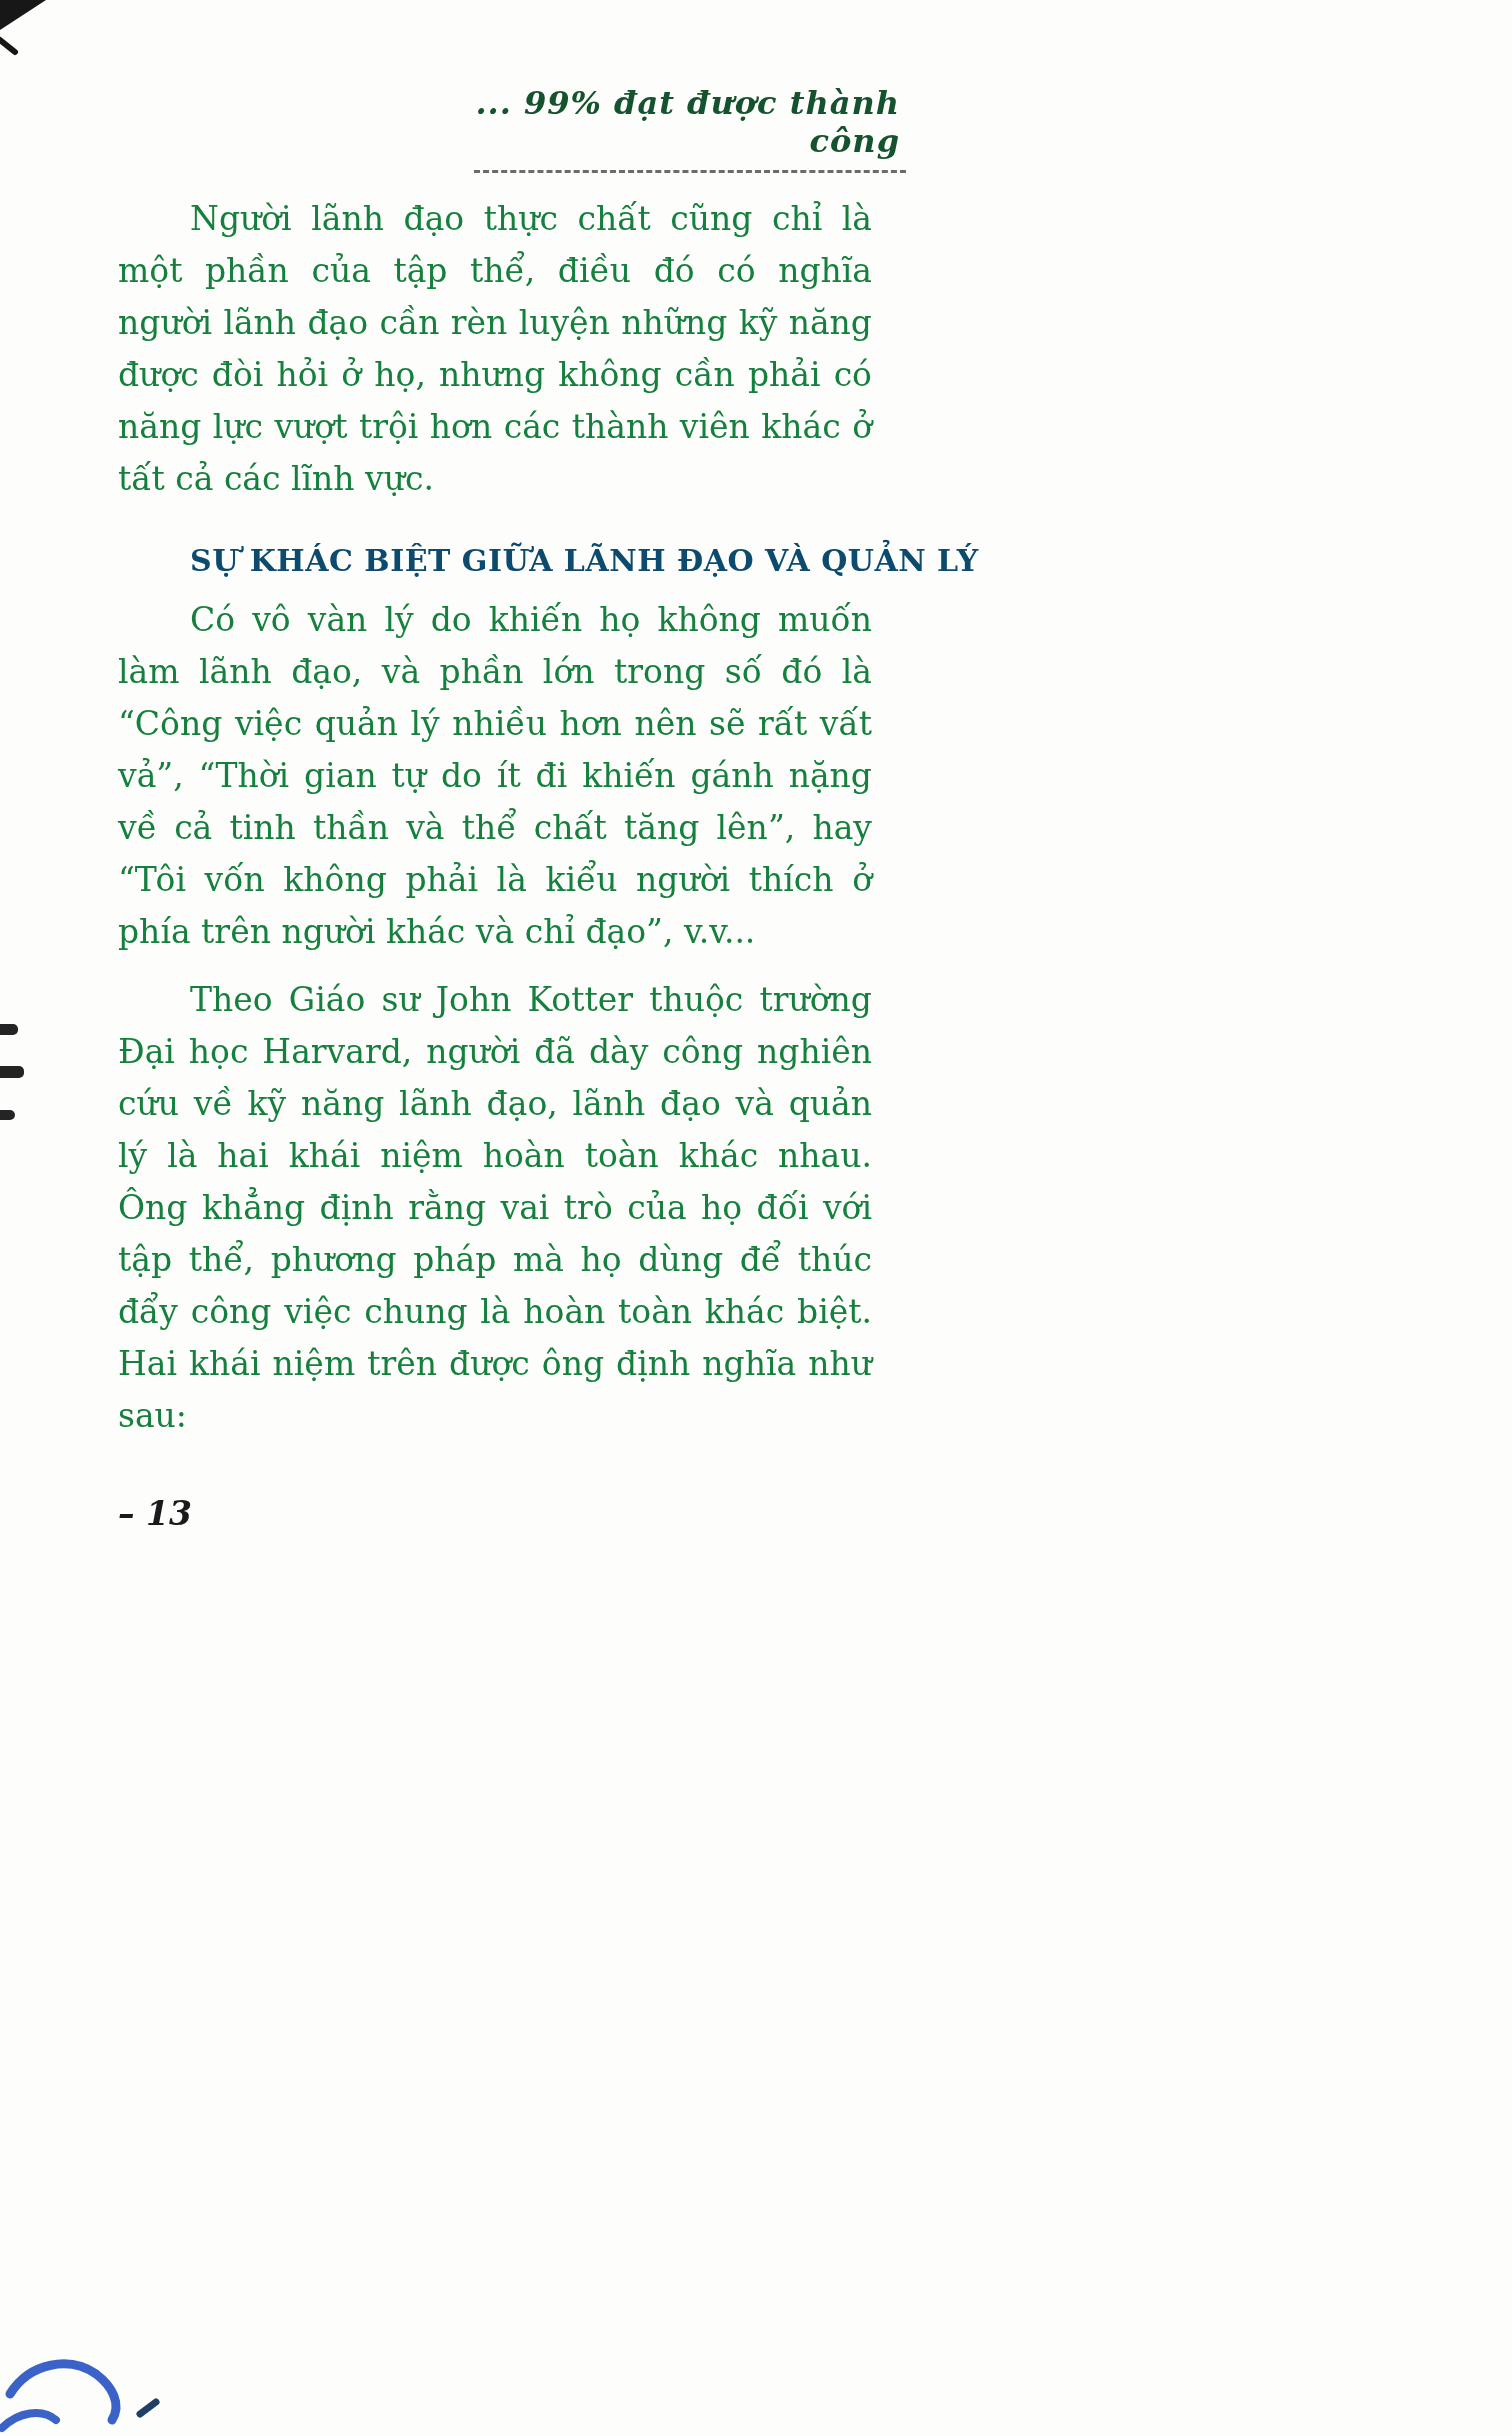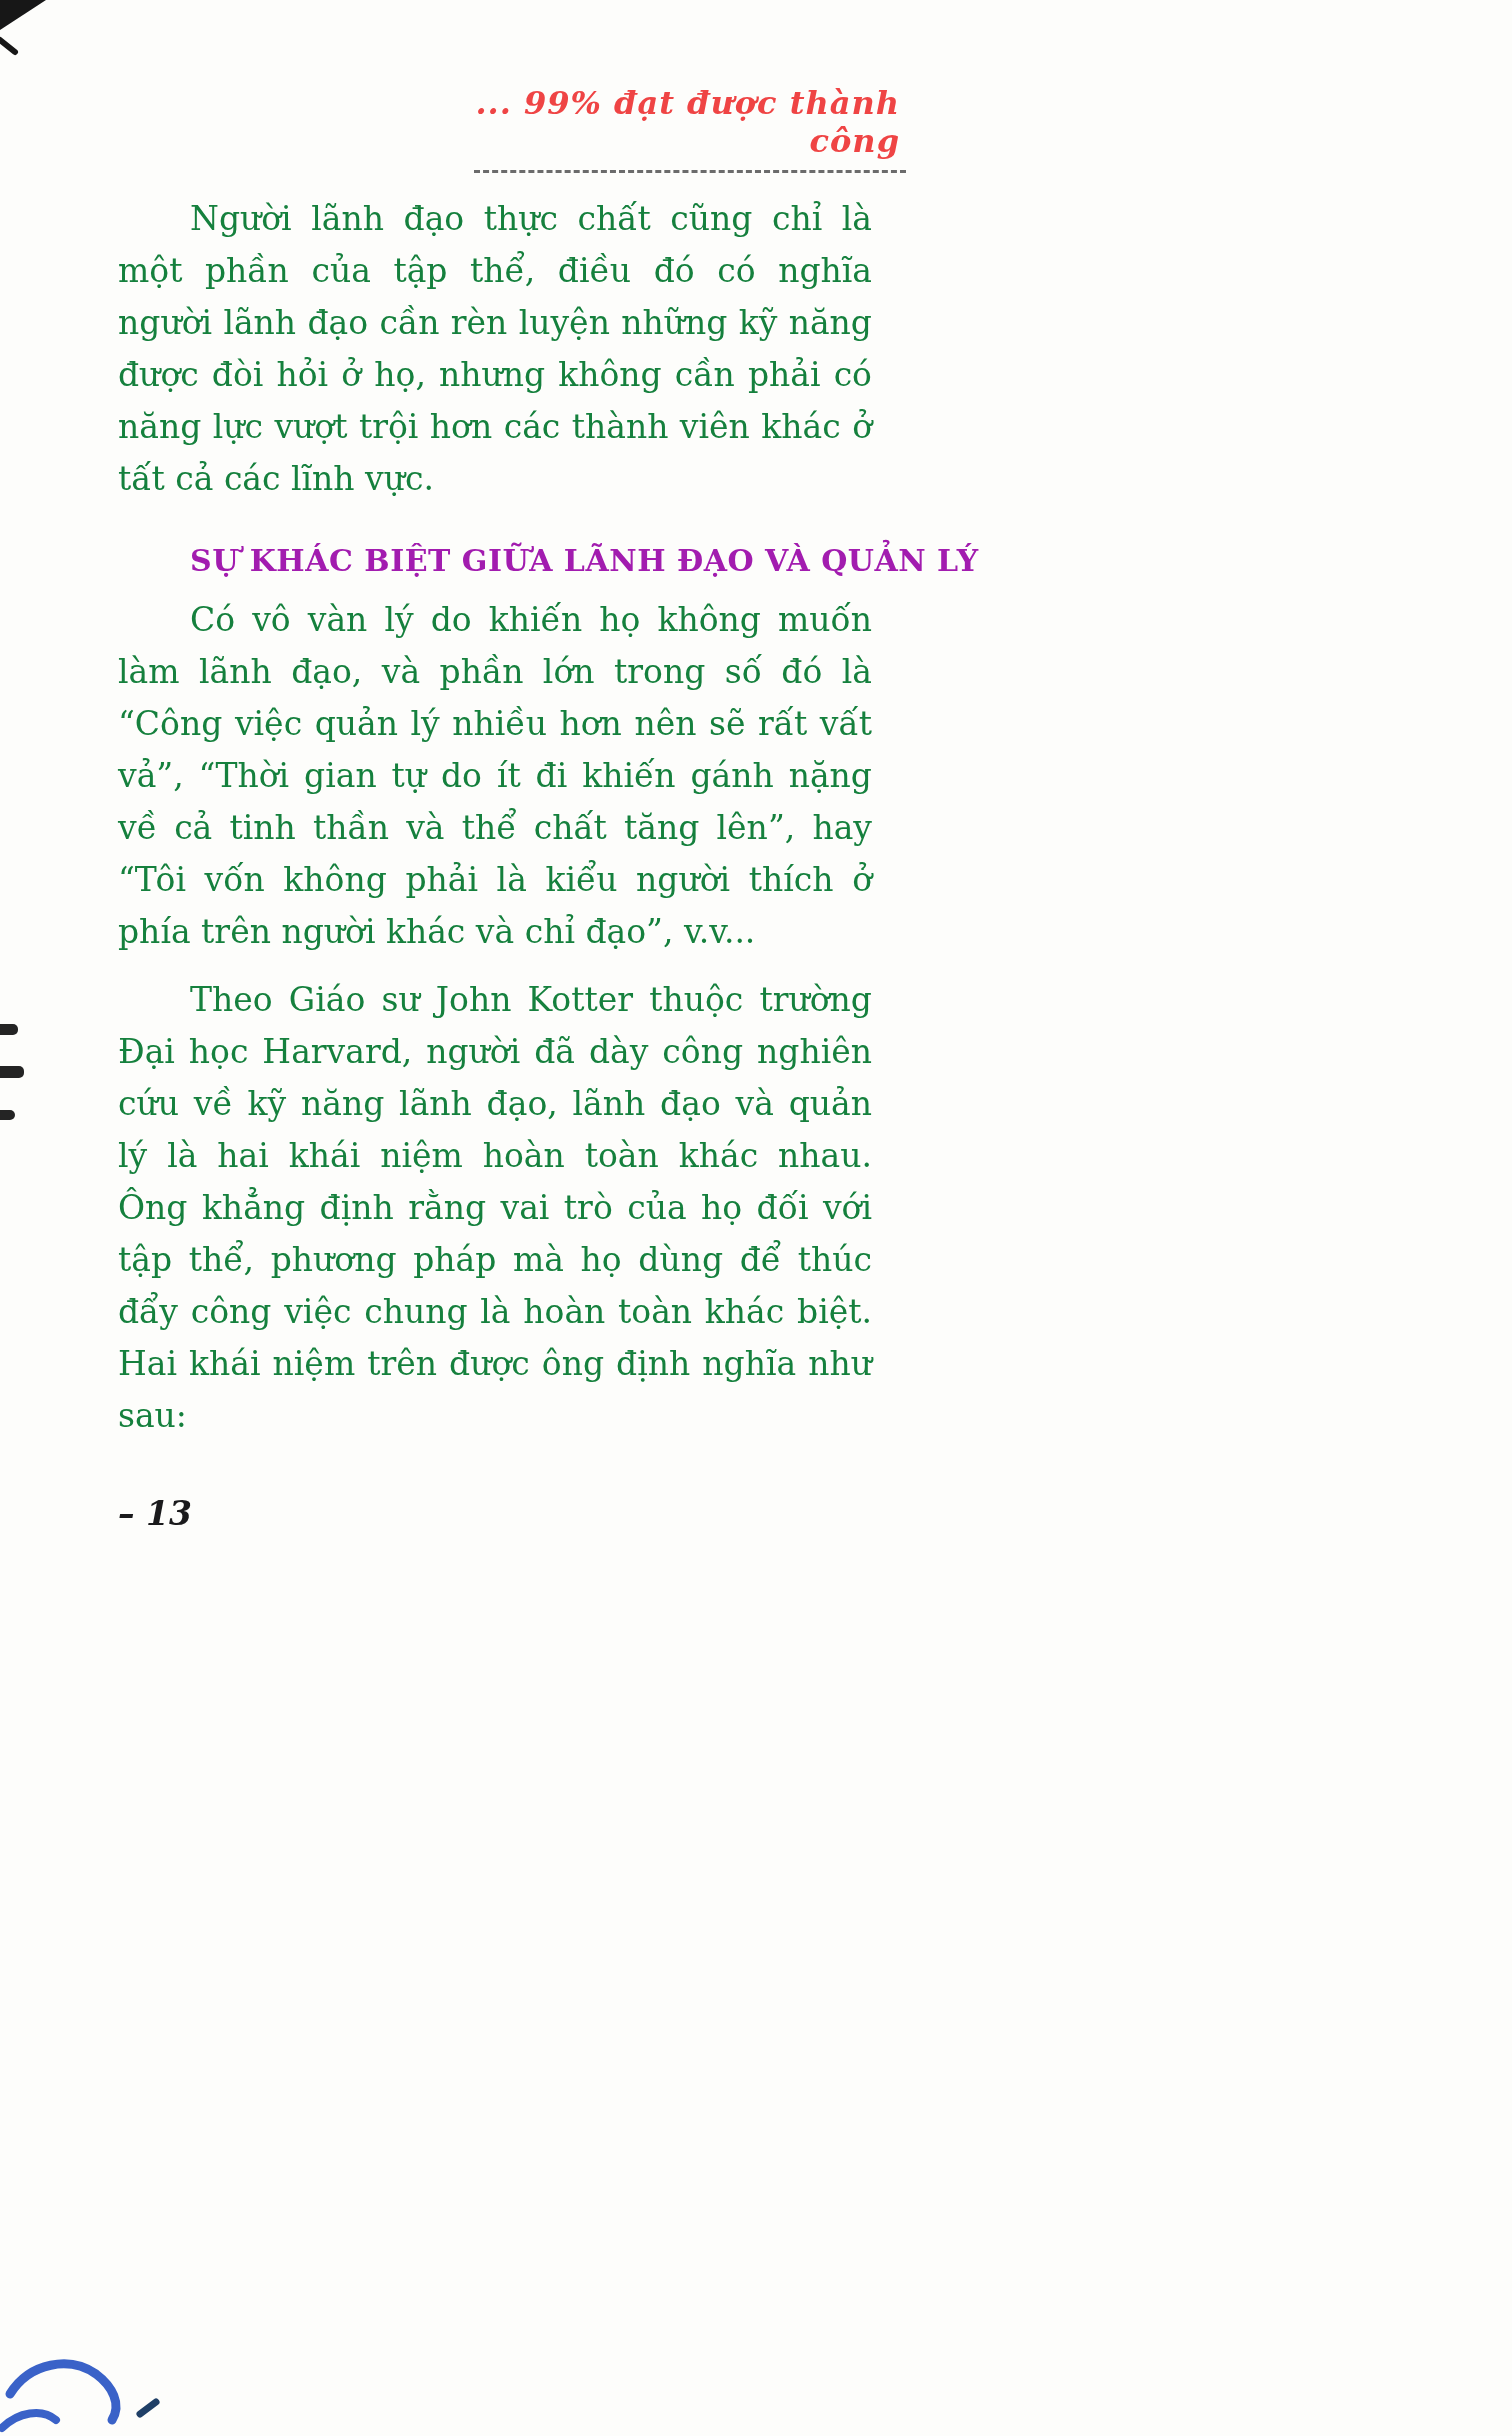--- a/index.html
+++ b/index.html
@@ -25,21 +25,21 @@
   .running-header {
     margin-left:auto;
     position:relative;
     right:-34px;
     width:432px;
     text-align:right;
     font-style:italic;
     font-weight:bold;
     font-size:32px;
     letter-spacing:1px;
-    color:#ef4444;
+    color:#14532d;
     padding:0 6px 10px 0;
     border-bottom:3px dashed #6b6b6b;
   }
 
   .para {
     margin-top:16px;
     font-size:33px;
     line-height:52px;
     text-align:justify;
     text-indent:72px;
@@ -48,21 +48,21 @@
   .para.first { margin-top:20px; }
 
   .section-heading {
     margin-top:38px;
     margin-bottom:8px;
     font-size:30px;
     font-weight:bold;
     letter-spacing:0.5px;
     white-space:nowrap;
     text-indent:72px;
-    color:#a21caf;
+    color:#0c4a6e;
   }
 
   .page-number {
     margin-top:52px;
     font-size:33px;
     font-weight:bold;
     font-style:italic;
     padding-right:4px;
     color:#1a1a1c;
   }

